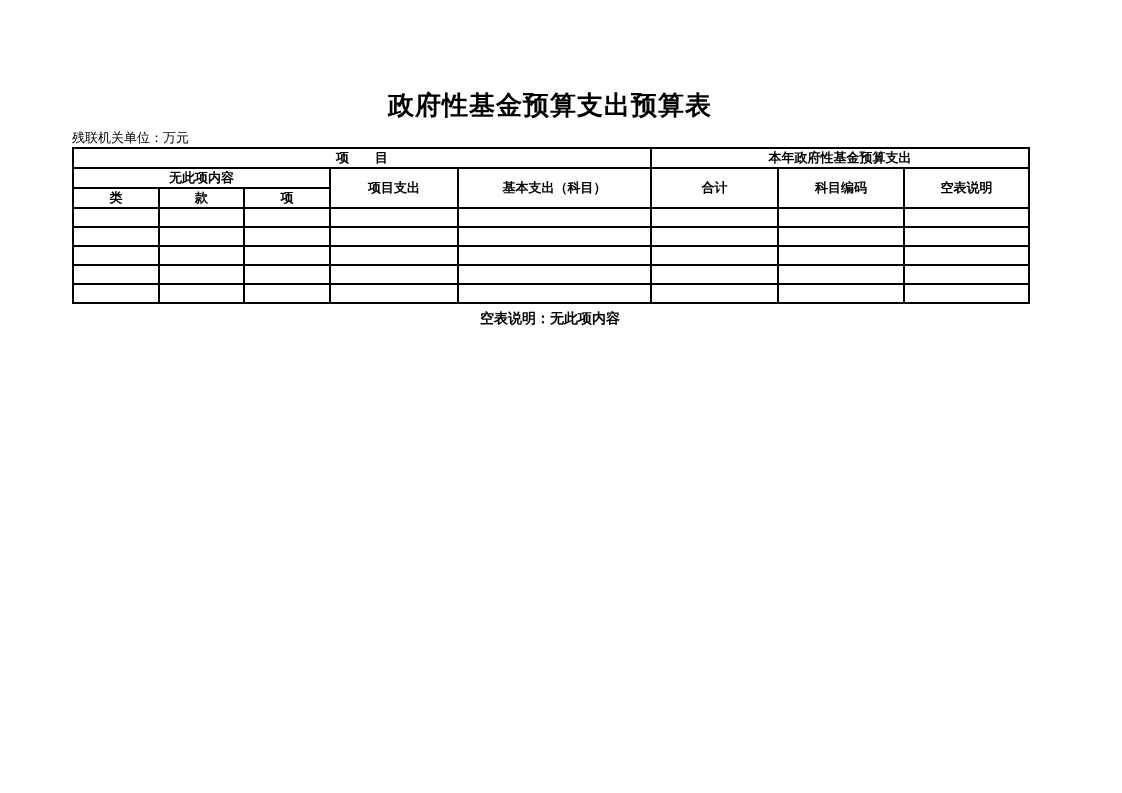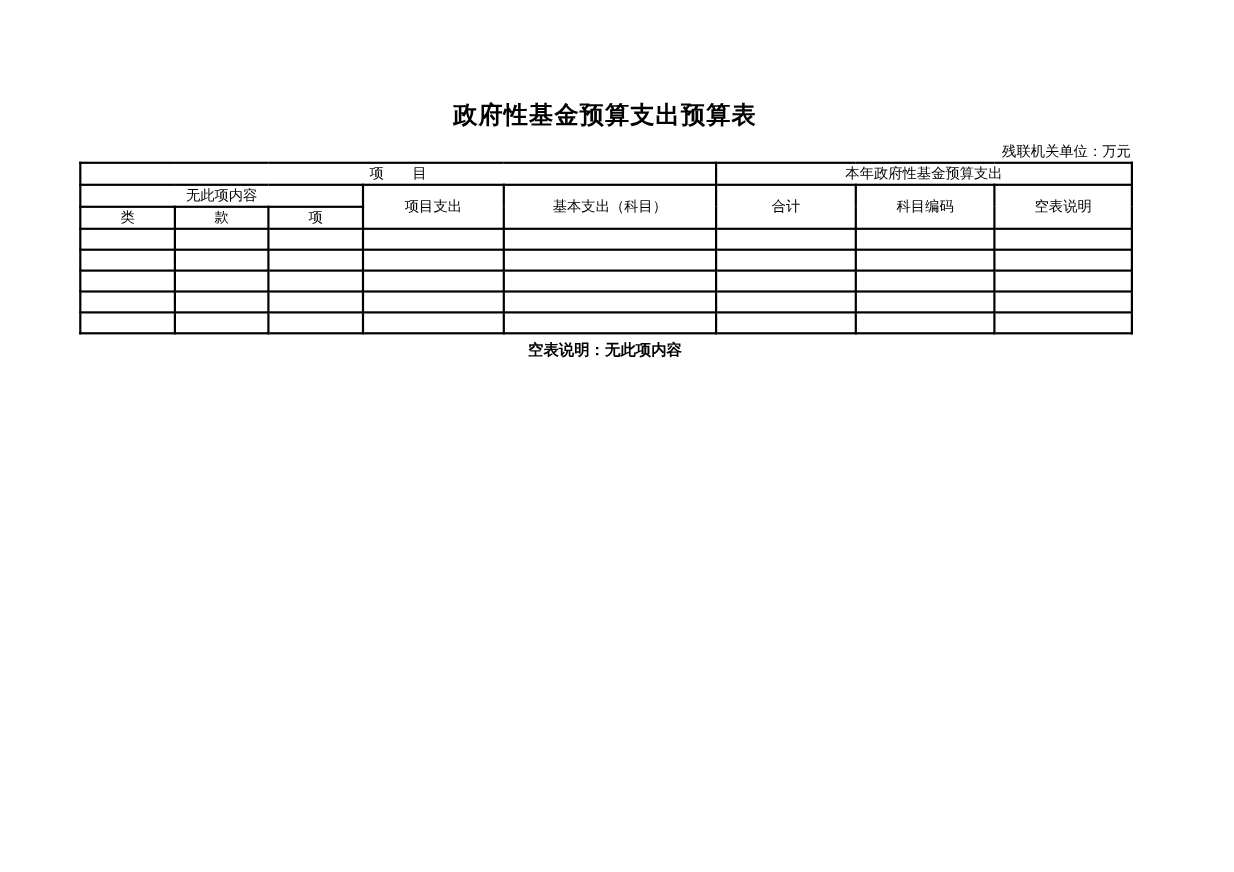--- a/index.html
+++ b/index.html
@@ -21,43 +21,43 @@
     position: absolute;
     left: 72px;
     top: 0;
     width: 956px;
   }
   .doc-title {
     margin-top: 92px;
     text-align: center;
     font-family: "Liberation Sans", sans-serif;
     font-weight: bold;
-    font-size: 22px;
+    font-size: 26px;
     line-height: 26px;
     letter-spacing: 1px;
   }
   .meta-row {
     display: flex;
-    justify-content: flex-end;
+    justify-content: flex-start;
     align-items: flex-end;
     margin-top: 12px;
     margin-bottom: 2px;
     font-size: 13px;
     line-height: 15px;
   }
   table.budget-table {
     border-collapse: collapse;
     table-layout: fixed;
     width: 956px;
   }
   table.budget-table th,
   table.budget-table td {
     border: 2px solid #000000;
     font-size: 13px;
-    font-weight: normal;
+    font-weight: bold;
     text-align: center;
     vertical-align: middle;
     padding: 0;
     overflow: hidden;
     white-space: nowrap;
   }
   tr.hdr-row1 { height: 19px; }
   tr.hdr-row2 { height: 20px; }
   tr.hdr-row3 { height: 20px; }
   tr.data-row { height: 19px; }

